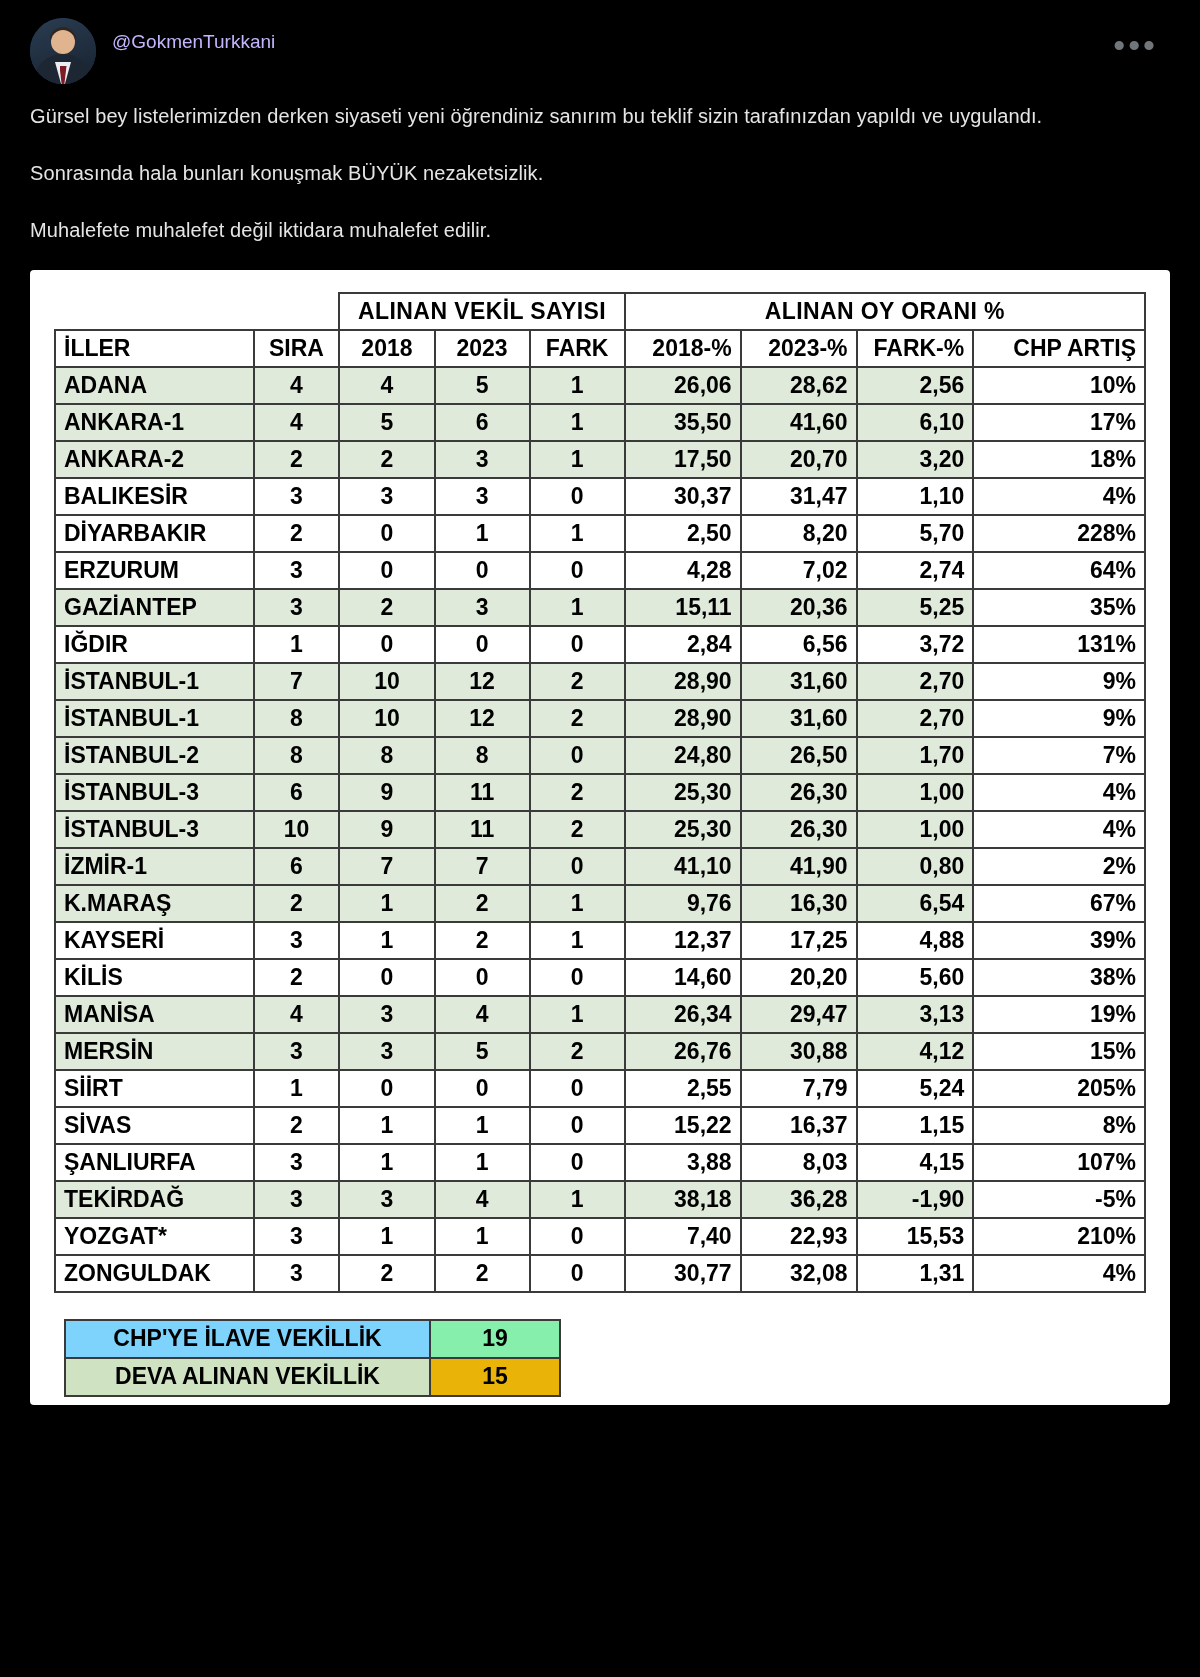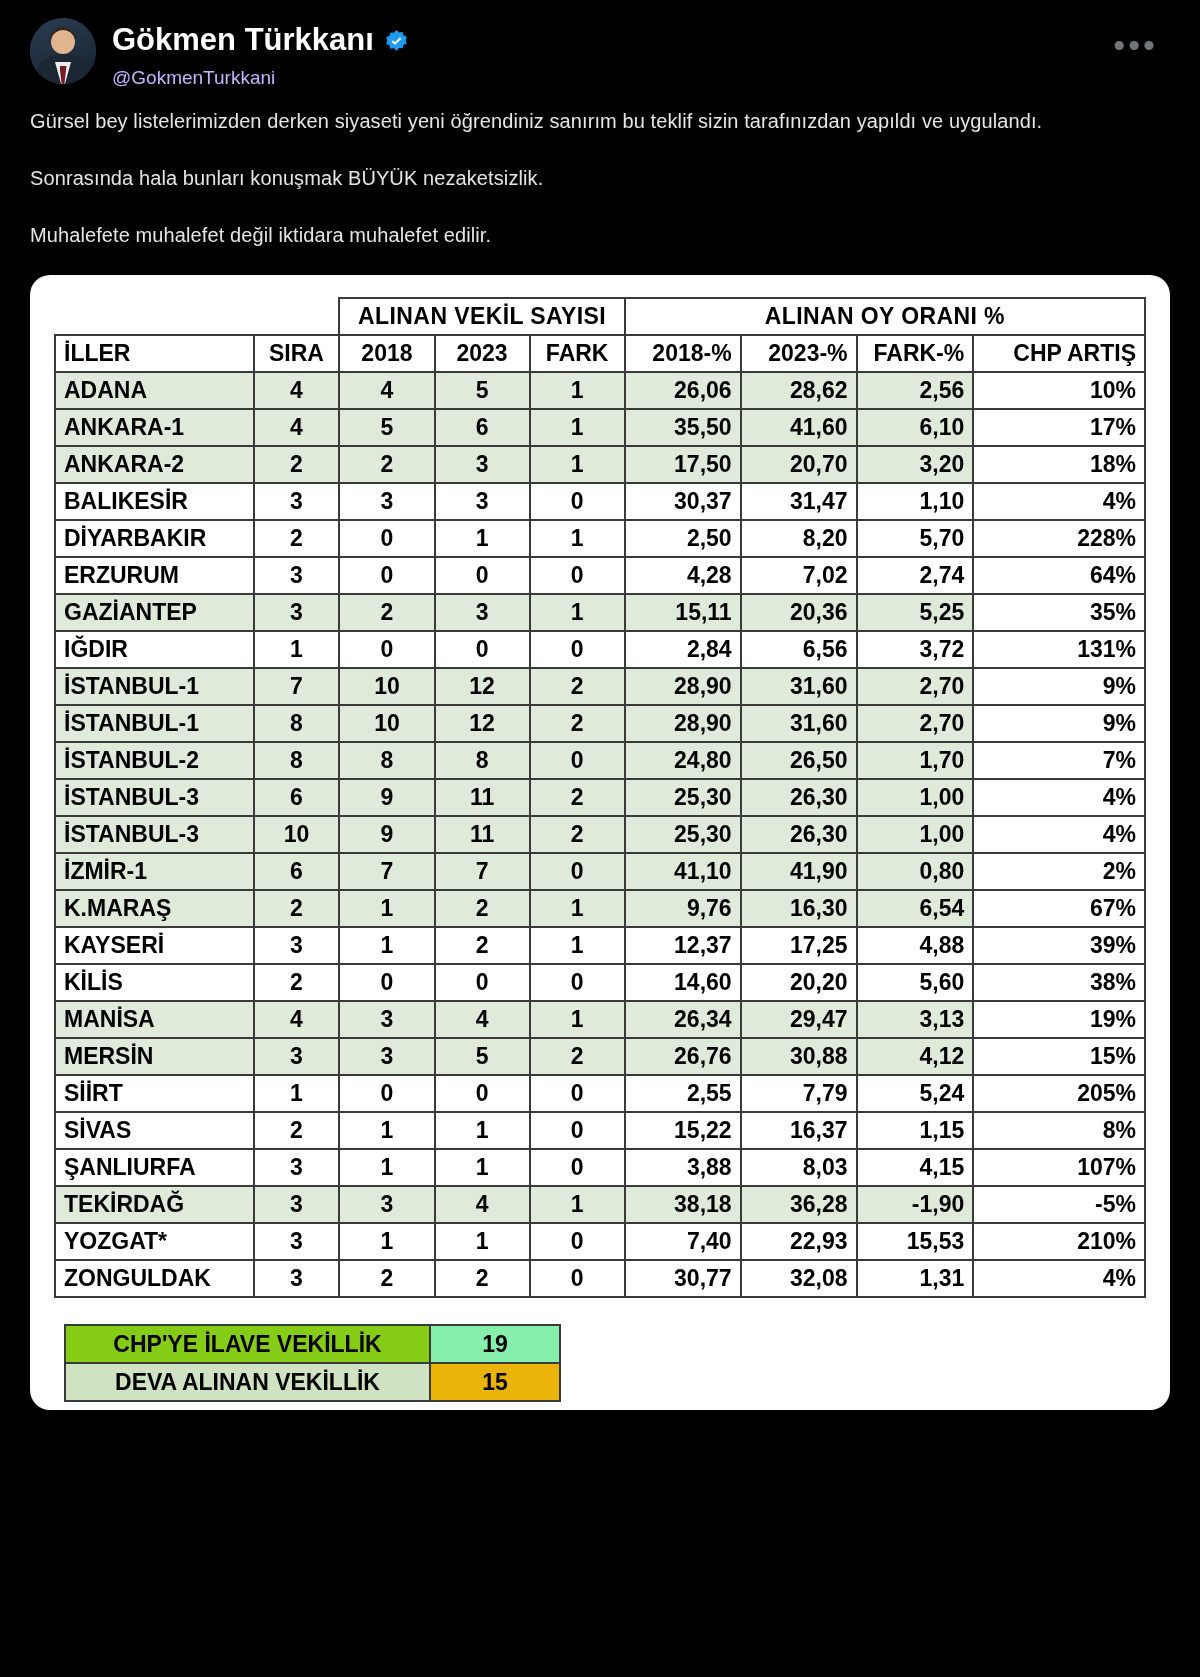--- a/index.html
+++ b/index.html
@@ -102,21 +102,21 @@
     font-size: 20px;
     line-height: 1.42;
     color: #e5e5e5;
     margin-top: 18px;
     white-space: pre-wrap;
     letter-spacing: 0.1px;
   }
   .media-card {
     margin: 26px 30px 0 30px;
     background: #ffffff;
-    border-radius: 20px;
+    border-radius: 4px;
     padding: 22px 24px 8px 24px;
     overflow: hidden;
   }
   table.data {
     border-collapse: collapse;
     width: 100%;
     font-size: 23px;
     color: #000000;
     font-family: "Liberation Sans", sans-serif;
   }
@@ -169,29 +169,20 @@
   <div class="tweet-header">
     <div class="avatar">
       <div class="bg"></div>
       <div class="body"></div>
       <div class="shirt"></div>
       <div class="tie"></div>
       <div class="hair"></div>
       <div class="head"></div>
     </div>
     <div class="name-block">
-      <div class="display-name">
-        <span>Gökmen Türkkanı</span>
-        <span class="verified">
-          <svg viewBox="0 0 24 24" width="27" height="27" aria-hidden="true">
-            <path fill="#1d9bf0" d="M12 1.8l2.3 2.1 3.1-.3.9 3 2.9 1.2-1 3 1 3-2.9 1.2-.9 3-3.1-.3L12 20.2l-2.3-2.1-3.1.3-.9-3-2.9-1.2 1-3-1-3 2.9-1.2.9-3 3.1.3z"></path>
-            <path fill="#ffffff" d="M10.6 15.2l-3-3 1.3-1.3 1.7 1.7 4.4-4.4 1.3 1.3z"></path>
-          </svg>
-        </span>
-      </div>
       <div class="handle">@GokmenTurkkani</div>
     </div>
   </div>
 
   <div class="tweet-text">Gürsel bey listelerimizden derken siyaseti yeni öğrendiniz sanırım bu teklif sizin tarafınızdan yapıldı ve uygulandı.
 
 Sonrasında hala bunları konuşmak BÜYÜK nezaketsizlik.
 
 Muhalefete muhalefet değil iktidara muhalefet edilir.</div>
 </div>
@@ -493,21 +484,21 @@
           <td class="c-pct w">1,31</td>
           <td class="c-chp w">4%</td>
         </tr>
       </tbody>
   </table>
 
   <div class="footer-wrap">
     <table class="footer">
       <tbody id="summary-body">
           <tr>
-            <td class="f-label" style="background: #84cc16;">CHP'YE İLAVE VEKİLLİK</td>
+            <td class="f-label" style="background: #7dd3fc;">CHP'YE İLAVE VEKİLLİK</td>
             <td class="f-val" style="background: #86efac;">19</td>
           </tr>
           <tr>
             <td class="f-label" style="background: rgb(207, 227, 195);">DEVA ALINAN VEKİLLİK</td>
             <td class="f-val" style="background: #eab308;">15</td>
           </tr>
         </tbody>
     </table>
   </div>
 </div>

